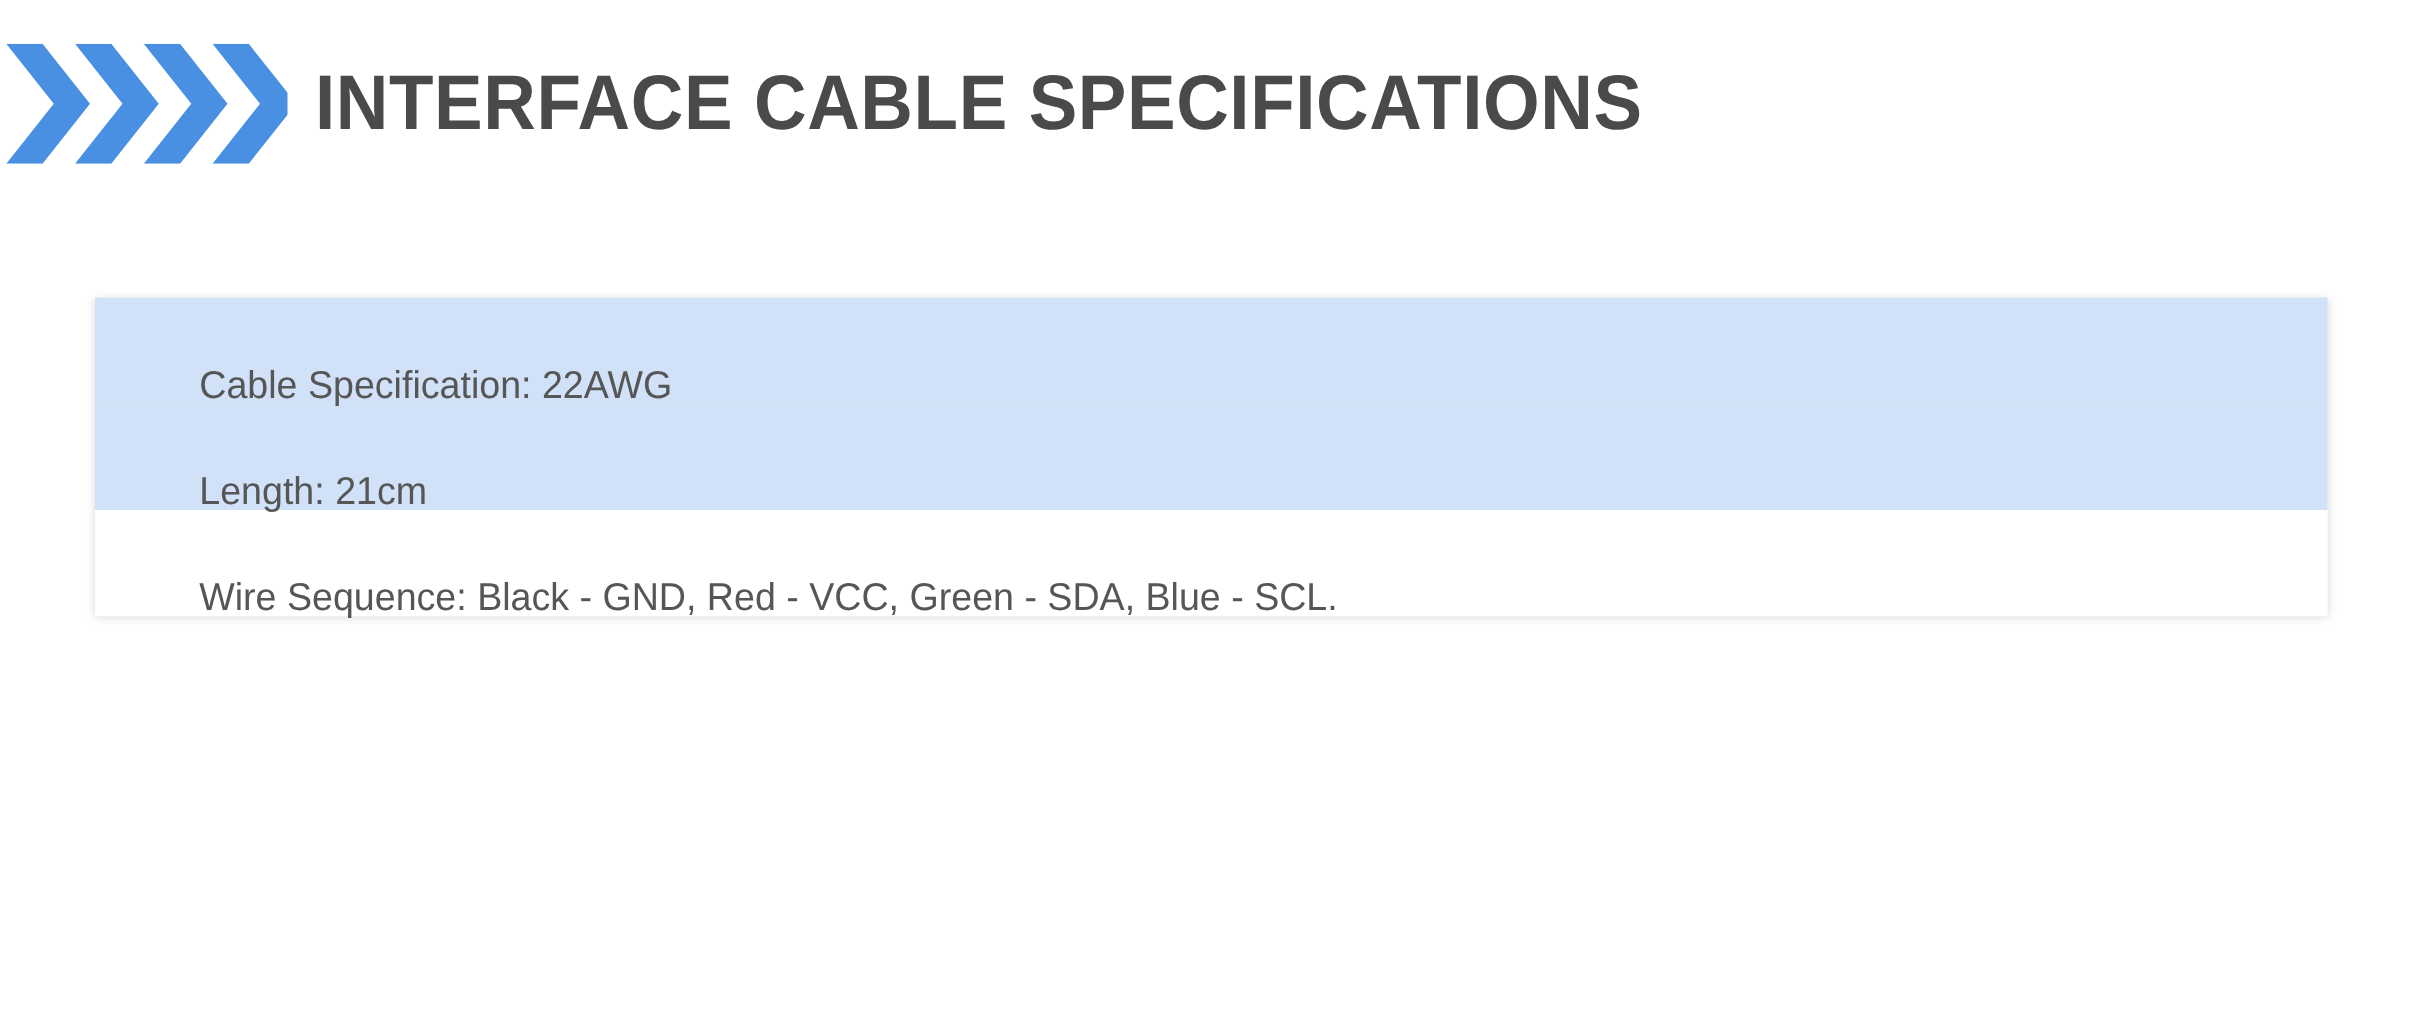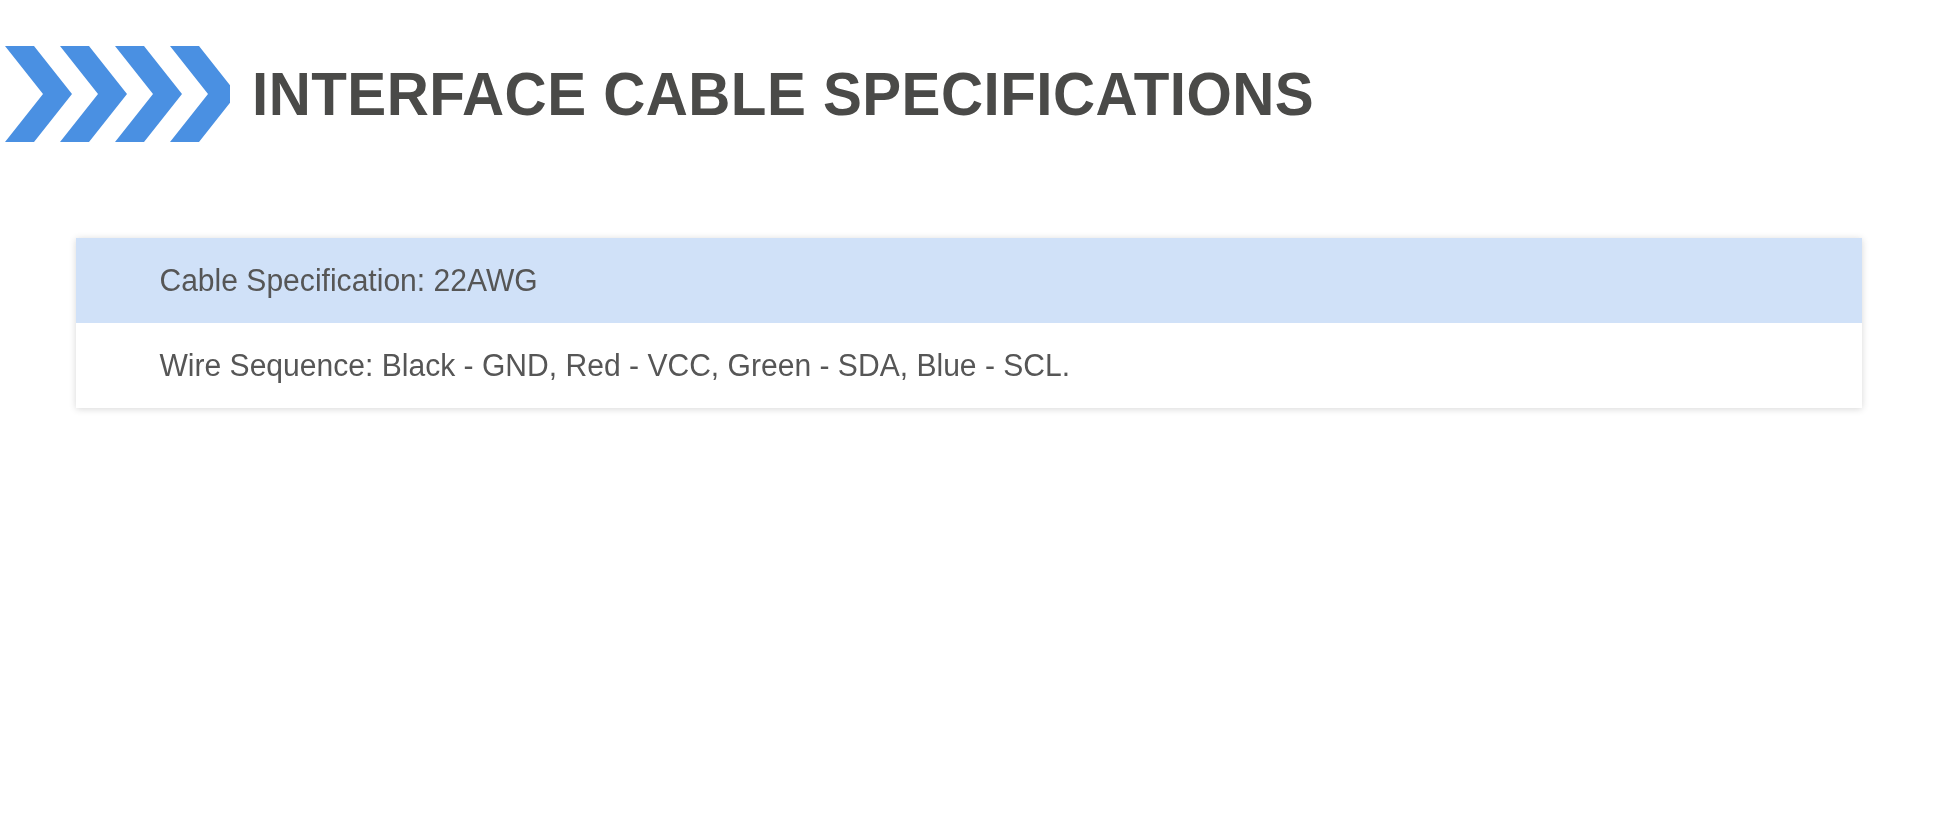--- a/index.html
+++ b/index.html
@@ -12,21 +12,21 @@
     background: #ffffff;
     font-family: "Liberation Sans", "DejaVu Sans", sans-serif;
     overflow: hidden;
     position: relative;
   }
 
   
   .header {
     position: absolute;
     left: 0;
-    top: 40px;
+    top: 29px;
     width: 1940px;
     height: 108px;
     display: flex;
     align-items: center;
   }
 
   .chevron-group {
     display: flex;
     align-items: center;
     margin-left: 2px;
@@ -56,21 +56,21 @@
     left: 76px;
     top: 238px;
     width: 1786px;
     background: #ffffff;
     box-shadow: 0 1px 7px rgba(0, 0, 0, 0.16);
   }
 
   .spec-row {
     height: 85px;
     display: flex;
-    align-items: center;
+    align-items: flex-end;
     background: #ffffff;
   }
 
   .spec-row.alt {
     background: #d0e1f8;
   }
 
   .spec-row-label {
     padding-left: 86px;
     font-family: "Liberation Sans Narrow", "Liberation Sans", "DejaVu Sans", sans-serif;
@@ -104,18 +104,21 @@
 
 <div class="spec-table">
 
   <div class="spec-row alt">
     <span class="spec-row-label">Cable Specification: 22AWG</span>
   </div>
 
 
 
 
+  <div class="spec-row alt">
+    <span class="spec-row-label">Length: 21cm</span>
+  </div>
 
   <div class="spec-row">
     <span class="spec-row-label">Wire Sequence: Black - GND, Red - VCC, Green - SDA, Blue - SCL.</span>
   </div>
 
 </div>
 
 </body></html>

